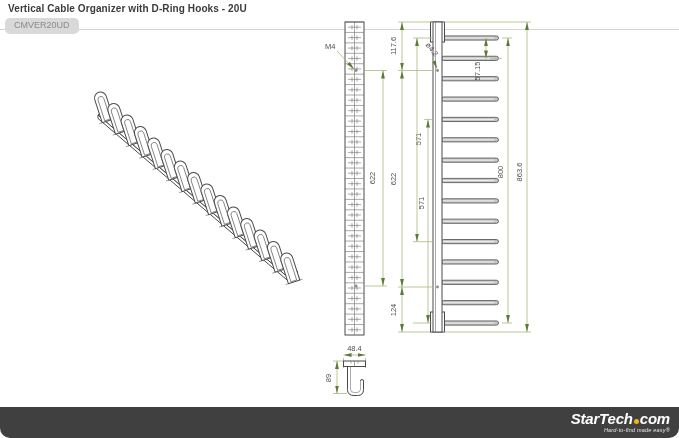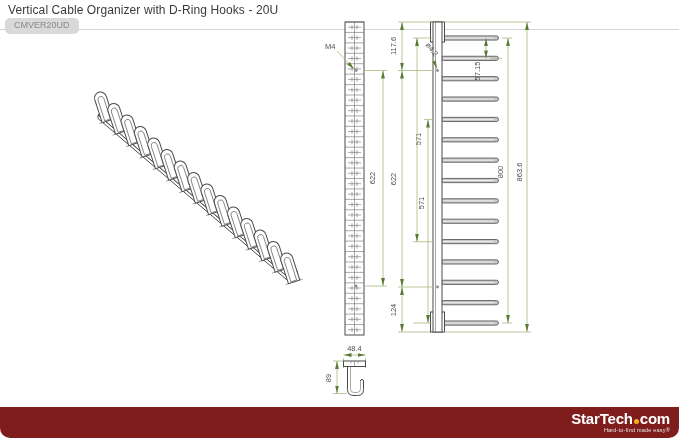--- a/index.html
+++ b/index.html
@@ -1,37 +1,37 @@
 <!DOCTYPE html>
 <html><head>
 <meta charset="utf-8">
 <style>
   html,body{margin:0;padding:0;background:#fff;}
   .page{position:relative;width:679px;height:438px;background:#ffffff;overflow:hidden;
         font-family:"Liberation Sans",sans-serif;}
-  .title{position:absolute;left:8px;top:3px;font-size:12px;font-weight:normal;color:#3b3b3b;
+  .title{position:absolute;left:8px;top:3px;font-size:10px;font-weight:bold;color:#3b3b3b;
          letter-spacing:0.1px;}
   .rule{position:absolute;left:0;top:29px;width:679px;border-top:1px solid #d6d6d6;}
   .sku{position:absolute;left:5px;top:18px;background:#d9d9d9;color:#8a8a8a;font-size:9px;
        padding:3px 9px;border-radius:5px;line-height:1.1;}
   svg.drawing{position:absolute;left:0;top:0;}
   
   .ol{stroke:#4a4a4a;fill:#ffffff;stroke-width:1;}
   .ol2{stroke:#4a4a4a;fill:none;stroke-width:1;}
   .thin{stroke:#6e6e6e;stroke-width:0.6;fill:none;}
   .dim{stroke:#aab97e;stroke-width:0.8;fill:none;}
   .dtx{font:7.5px "Liberation Sans",sans-serif;fill:#4d4d4d;}
   .hookbar{fill:#c6c6c6;stroke:#4a4a4a;stroke-width:0.8;}
   .hookline{stroke:#eeeeee;stroke-width:1;}
   .ring{fill:#ffffff;stroke:#4a4a4a;stroke-width:1;}
   .ring2{fill:none;stroke:#636363;stroke-width:0.7;}
   .hole{fill:#8a8a8a;}
   
-  .footer{position:absolute;left:0;bottom:0;width:679px;height:31px;background:#7f1d1d;
-          border-radius:0 0 10px 10px;display:flex;align-items:center;justify-content:flex-end;}
+  .footer{position:absolute;left:0;bottom:0;width:679px;height:31px;background:#404040;
+          border-radius:0 0 10px 10px;display:flex;align-items:center;justify-content:flex-end;font-style:italic;}
   .logo{text-align:right;padding-right:9px;line-height:1;}
   .brand{font-size:15px;font-weight:bold;color:#ffffff;letter-spacing:-0.2px;}
   .dot{display:inline-block;width:5px;height:5px;border-radius:50%;background:#f2b11d;margin:0 1px;}
   .tagline{font-size:5.5px;color:#e6e6e6;margin-top:2px;letter-spacing:0.2px;}
 </style>
 </head>
 <body>
 
 <div class="page">
 

